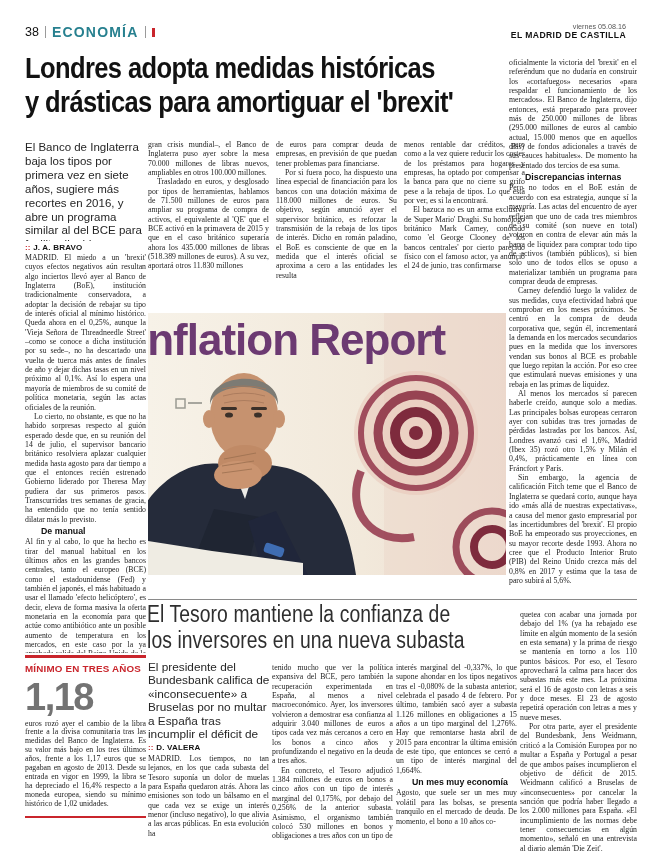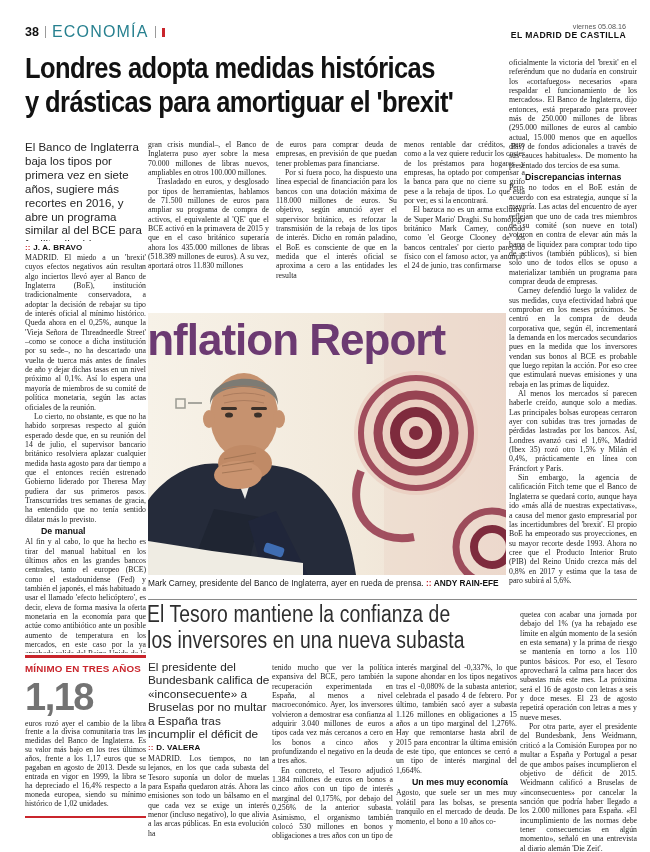--- a/index.html
+++ b/index.html
@@ -2,23 +2,23 @@
 <html lang="es"><head>
 <meta charset="utf-8">
 <style>
   html,body{margin:0;padding:0;background:#e8e8e8;}
   .page{position:relative;width:650px;height:852px;background:#ffffff;overflow:hidden;
         font-family:"Liberation Sans",sans-serif;color:#1a1a1a;}
   .abs{position:absolute;}
 
   
   .hdr-left{left:25px;top:25px;display:flex;align-items:center;gap:6px;height:14px;}
-  .pgnum{font-size:12.5px;font-weight:700;color:#111;}
+  .pgnum{font-size:12.5px;font-weight:400;color:#111;}
   .vbar{display:inline-block;width:1px;height:12px;background:#9a9a9a;}
-  .seclabel{font-size:16px;font-weight:400;letter-spacing:1.2px;color:#27808f;}
+  .seclabel{font-size:14px;font-weight:700;letter-spacing:1.2px;color:#27808f;}
   .redtick{display:inline-block;width:3px;height:9px;background:#c9252c;}
   .hdr-right{right:24px;top:22px;text-align:right;line-height:9px;}
   .hdr-date{font-size:7.2px;color:#555;}
   .hdr-paper{font-size:8.6px;font-weight:700;color:#111;letter-spacing:.4px;}
 
   
   .h1wrap{left:25px;top:51px;width:560px;}
   .h1line{white-space:nowrap;font-size:30px;line-height:33.5px;font-weight:800;
           letter-spacing:-.7px;color:#121212;transform:scaleX(.85);transform-origin:left center;}
   .h2wrap{left:147px;top:602px;width:420px;}
@@ -182,25 +182,20 @@
           <path d="M 76 146 L 108 140"></path>
           <path d="M 74 153 L 106 148"></path>
           <path d="M 74 160 L 104 156"></path>
         </g>
         <rect x="116" y="232" width="20" height="10" rx="3" fill="#3f6db3" transform="rotate(18 126 237)"></rect>
       </g>
       <polygon points="0,262 0,228 64,238 155,250 155,262" fill="#efece3"></polygon>
     </svg>
   </div>
 
-  <div class="abs caption">
-    <span>Mark Carney, presidente del Banco de Inglaterra, ayer en rueda de prensa.</span>
-    <span class="bymark">::</span>
-    <span class="capcredit">ANDY RAIN-EFE</span>
-  </div>
 
   <div class="abs divider"></div>
 
   <div class="abs h2wrap">
     <div class="h2line">El Tesoro mantiene la confianza de</div>
     <div class="h2line">los inversores en una nueva subasta</div>
   </div>
 
   <div class="abs standfirst sf2">El presidente del Bundesbank califica de «inconsecuente» a Bruselas por no multar a España tras incumplir el déficit de 2015</div>
   <div class="abs byline by2">

